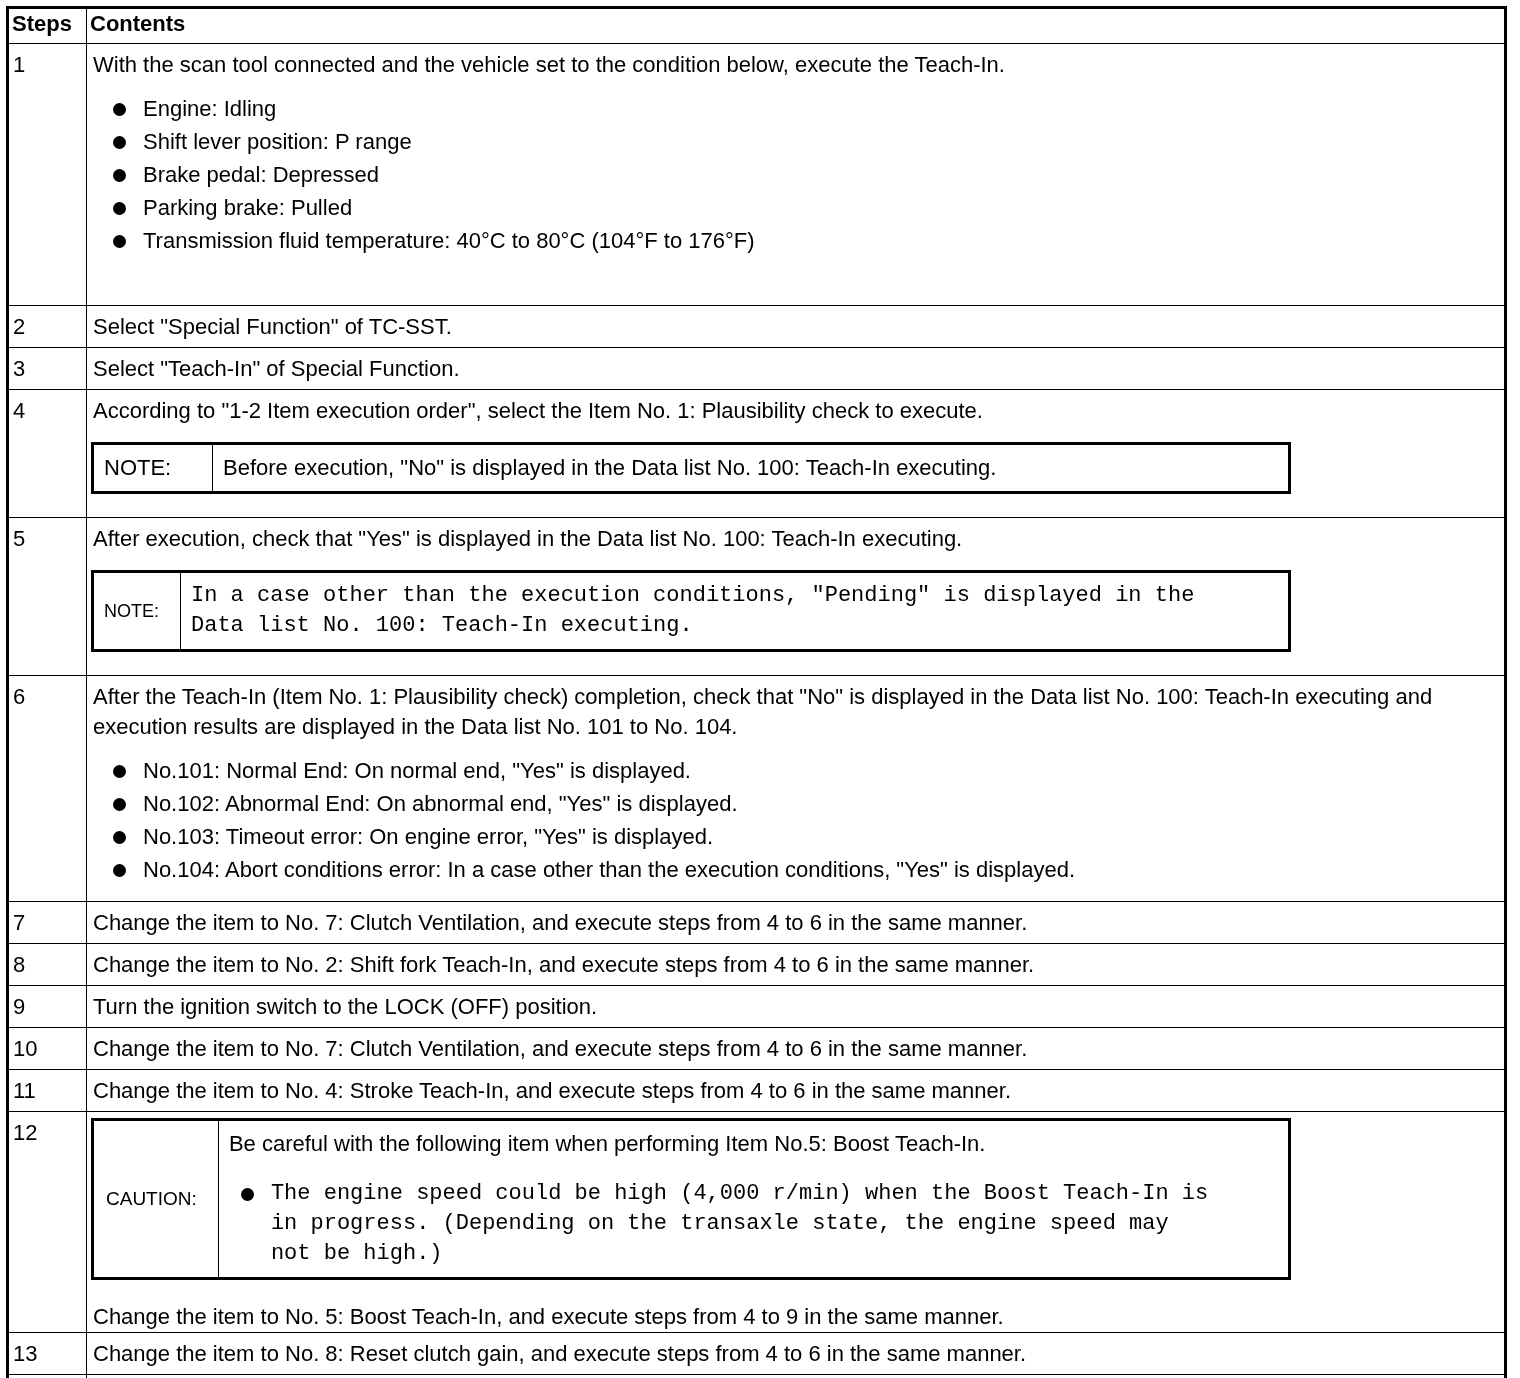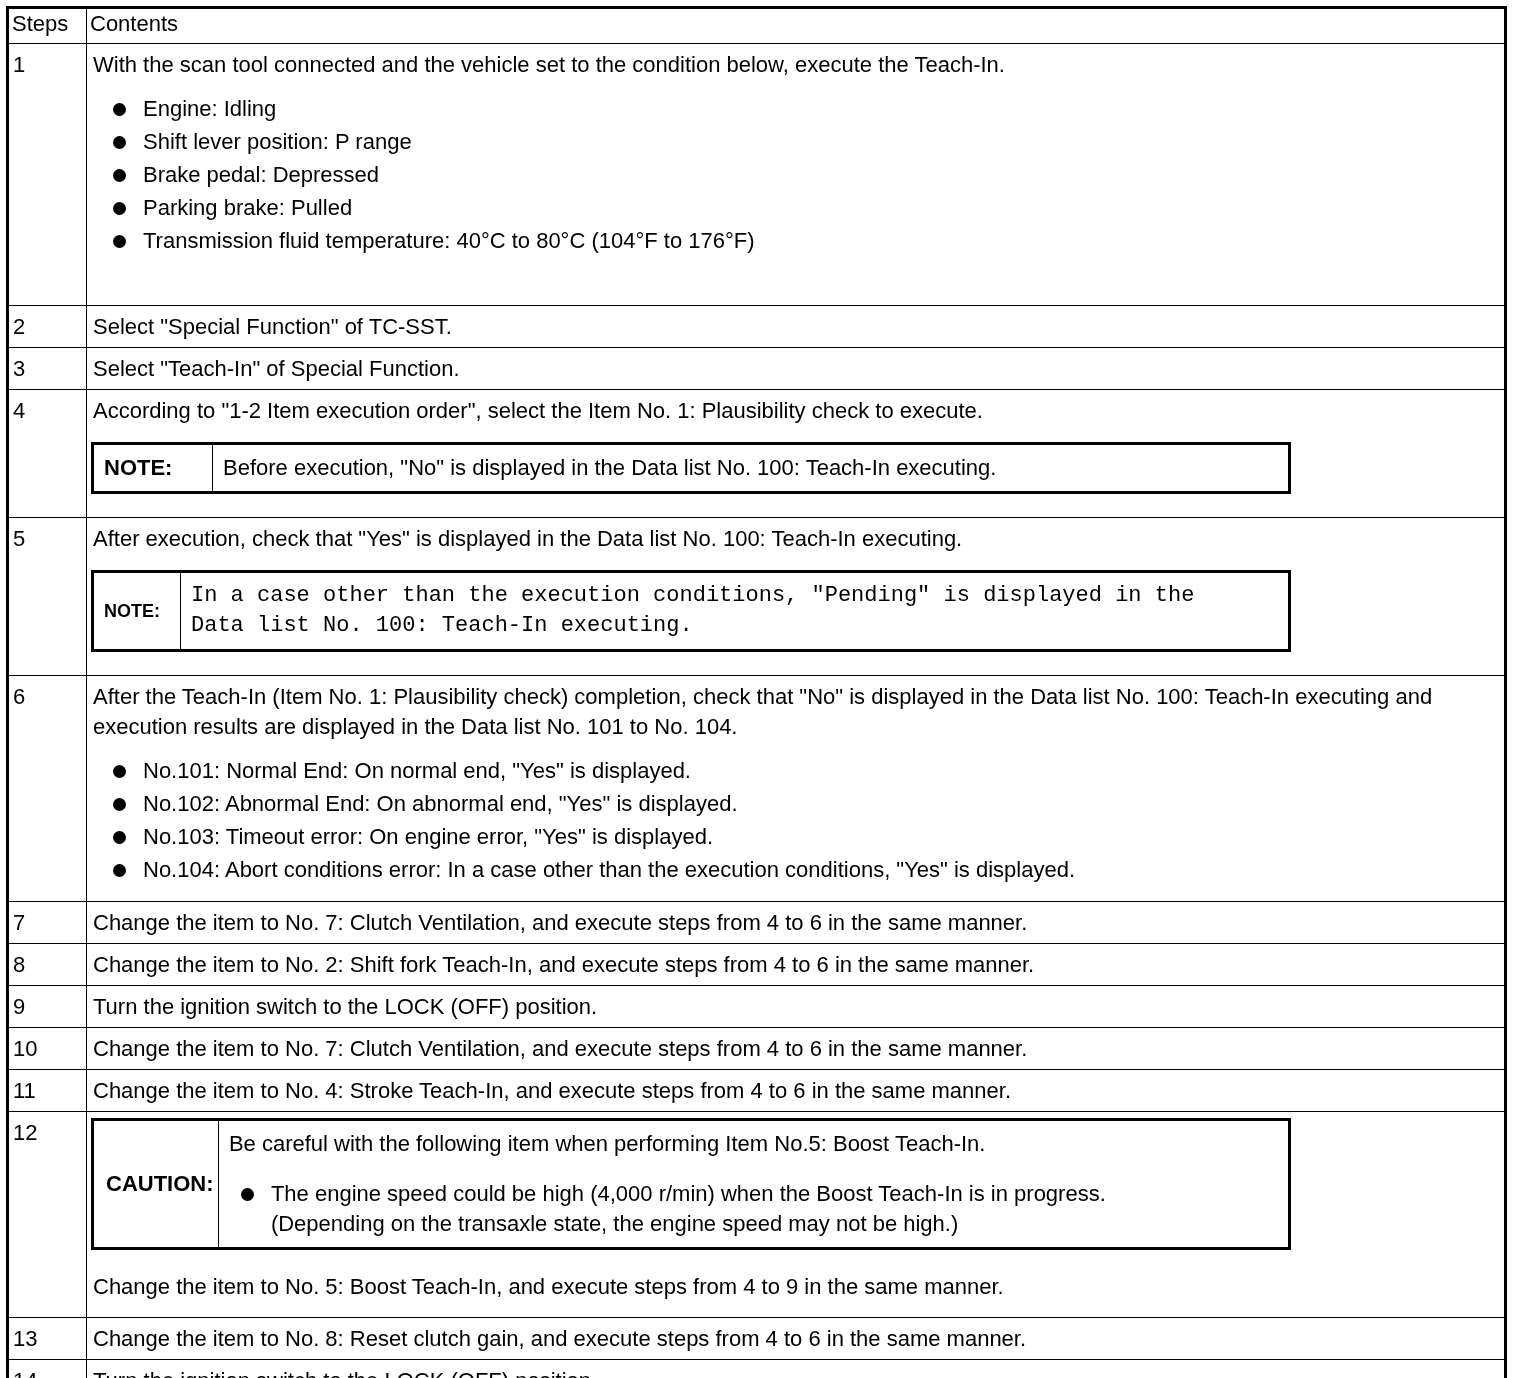--- a/index.html
+++ b/index.html
@@ -1,28 +1,28 @@
 <!DOCTYPE html>
 <html><head>
 <meta charset="utf-8">
 <style>
   html, body { margin:0; padding:0; background:#fff; }
   body { width:1520px; height:1378px; position:relative; font-family:"Liberation Sans", sans-serif; color:#000; }
   table.main { position:absolute; left:6px; top:6px; width:1501px; border-collapse:collapse; border:3px solid #000; }
   table.main td, table.main th { border:1.5px solid #000; vertical-align:top; padding:0; font-size:22px; line-height:30px; }
-  th { font-weight:normal; text-align:left; height:34px; line-height:34px; padding-left:3px !important; }
+  th { font-weight:bold; text-align:left; height:34px; line-height:34px; padding-left:3px !important; }
   th.steps { width:74px; }
   td.num { padding:6px 0 0 4px !important; }
   td.content { padding:6px 0 0 6px !important; }
   .para { min-height:30px; }
   ul.bullets { list-style:none; margin:14px 0 0 0; padding:0 0 0 18px; }
   ul.bullets li { position:relative; padding-left:32px; height:33px; line-height:30px; }
   ul.bullets li::before { content:""; position:absolute; left:2px; top:9px; width:13px; height:13px; border-radius:50%; background:#000; }
   .notebox { border:3px solid #000; width:1194px; display:flex; margin:16px 0 10px -2px; }
-  .notebox .label { font-weight:bold; border-right:1.5px solid #000; display:flex; align-items:center; padding-left:10px; }
+  .notebox .label { font-weight:normal; border-right:1.5px solid #000; display:flex; align-items:center; padding-left:10px; }
   .notebox .text { padding:8px 10px; }
   .r1 { height:262px; } .r2,.r3 { height:42px; } .r4 { height:128px; } .r5 { height:158px; }
   .r6 { height:226px; } .rs { height:42px; } .r12 { height:206px;margin-left:40px; }
 </style>
 </head>
 <body>
 
 <table class="main">
   <tbody>
       <tr>
@@ -99,24 +99,24 @@
     <td class="content">Change the item to No. 7: Clutch Ventilation, and execute steps from 4 to 6 in the same manner.</td>
   </tr>
   <tr class="rs">
     <td class="num">11</td>
     <td class="content">Change the item to No. 4: Stroke Teach-In, and execute steps from 4 to 6 in the same manner.</td>
   </tr>
   <tr class="r12">
     <td class="num">12</td>
     <td class="content">
       <div class="notebox" style="margin-top:0;margin-bottom:22px;">
-        <div class="label" style="width:112px;font-size:22px;padding-left:12px;">CAUTION:</div>
+        <div class="label" style="width:112px;font-size:19px;padding-left:12px;">CAUTION:</div>
         <div class="text" style="width:1050px;">
           <div>Be careful with the following item when performing Item No.5: Boost Teach-In.</div>
-          <ul class="bullets" style="margin-top:20px;padding-left:10px;">
+          <ul class="bullets" style="margin-top:20px;padding-left:10px;font-family:Liberation Mono, monospace;">
             <li style="height:auto;padding-right:60px;">The engine speed could be high (4,000 r/min) when the Boost Teach-In is in progress. (Depending on the transaxle state, the engine speed may not be high.)</li>
           </ul>
         </div>
       </div>
       <div class="para">Change the item to No. 5: Boost Teach-In, and execute steps from 4 to 9 in the same manner.</div>
     </td>
   </tr>
   <tr class="rs">
     <td class="num">13</td>
     <td class="content">Change the item to No. 8: Reset clutch gain, and execute steps from 4 to 6 in the same manner.</td>

